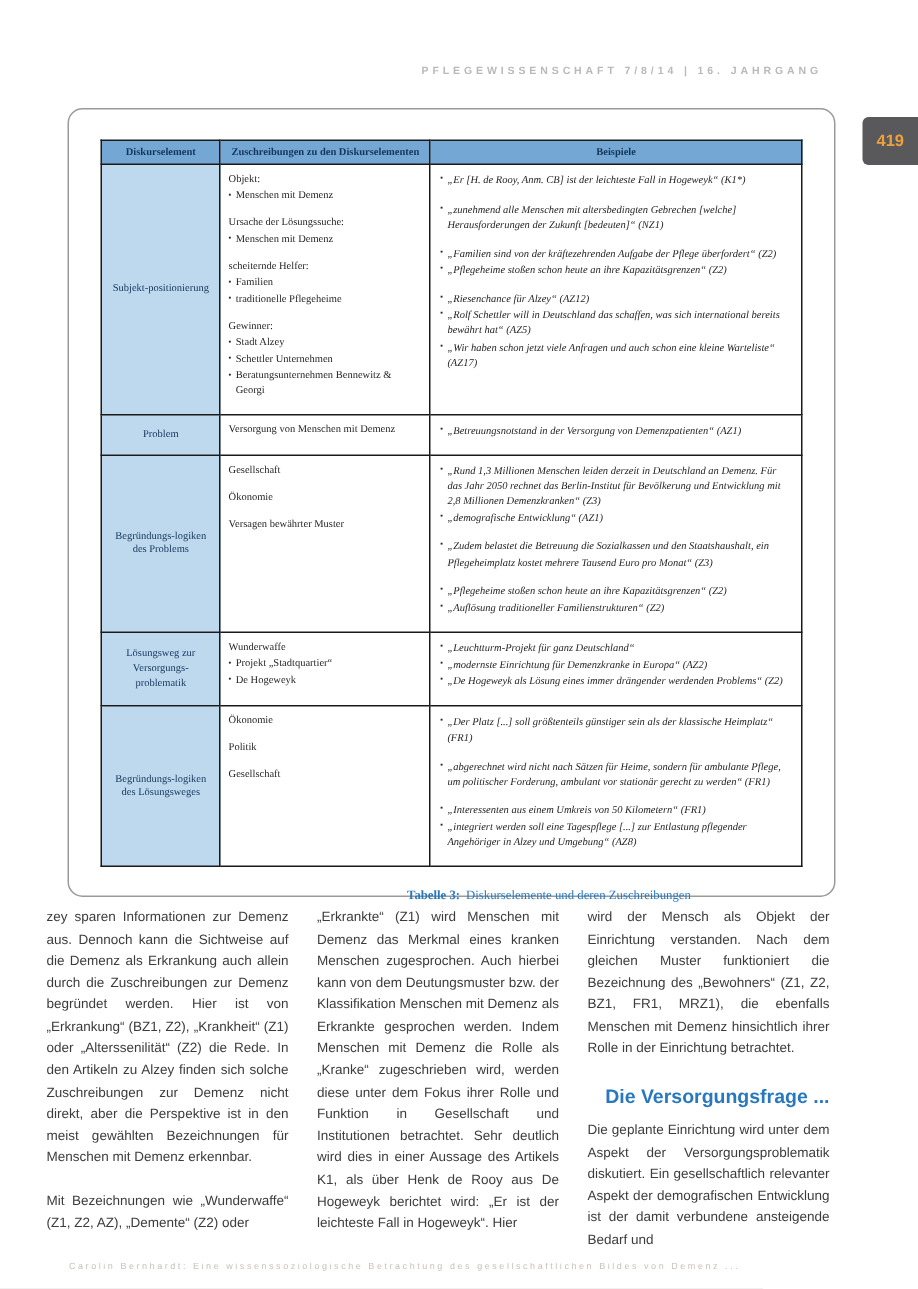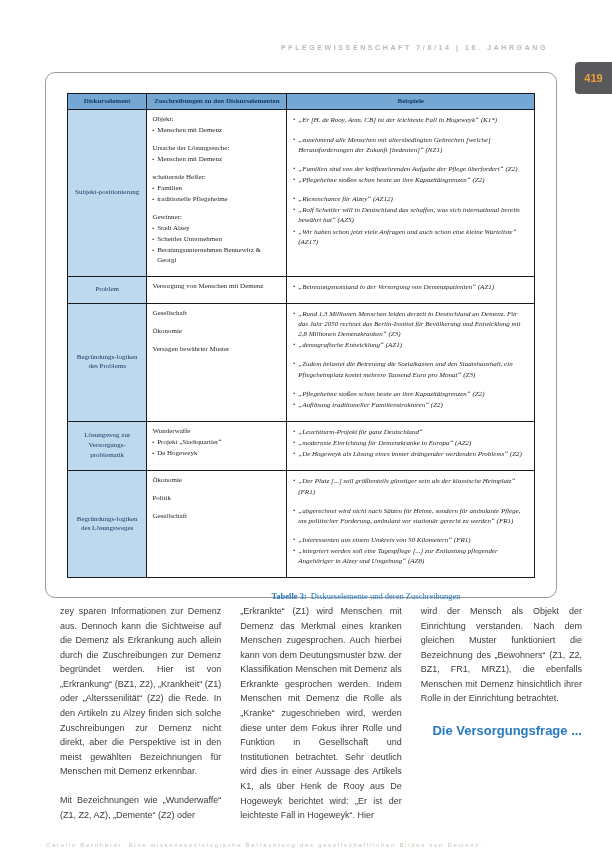--- a/index.html
+++ b/index.html
@@ -4,21 +4,21 @@
 <style>
   html,body{margin:0;padding:0;background:#e8e8e8;}
   .page{position:relative;width:612px;height:859px;background:#ffffff;margin:0 auto;
         font-family:"Liberation Sans",sans-serif;overflow:hidden;}
 
   
   .journal-header{position:absolute;top:44px;right:64px;font-size:7px;font-weight:bold;
         letter-spacing:2.6px;color:#b9b9b9;white-space:nowrap;}
 
   
-  .page-badge{position:absolute;top:62px;right:0;width:37px;height:32px;background:#59595b;
+  .page-badge{position:absolute;top:78px;right:0;width:37px;height:32px;background:#59595b;
         border-radius:4px 0 0 4px;display:flex;align-items:center;justify-content:center;
         color:#eda13c;font-size:11px;font-weight:bold;}
 
   
   .table-card{position:absolute;left:45px;top:72px;width:512px;height:526px;box-sizing:border-box;
         border:1px solid #9a9a9a;border-radius:10px;padding:20px 21px 0;background:#fff;font-family:Liberation Serif, serif;}
 
   table{width:100%;border-collapse:collapse;table-layout:fixed;}
   th,td{border:1px solid #1a1a1a;vertical-align:top;box-sizing:border-box;}
   th{background:#74a7d4;color:#14365c;font-size:7px;padding:3px 4px;text-align:center;
@@ -33,21 +33,21 @@
   .bullet{display:flex;gap:3px;margin-bottom:1px;}
   .bullet .mk{flex:0 0 auto;font-size:5px;line-height:1.9;}
   .cell-bsp .bullet > span:last-child{font-style:italic;}
   .bsp-group{margin-bottom:9px;}
 
   .caption{margin-top:13px;font-size:8.5px;color:#2878be;text-align:center;padding-left:130px;
      white-space:nowrap;}
   .caption .cap-label{font-weight:bold;margin-right:4px;}
 
   
-  .body-columns{position:absolute;left:60px;top:604px;width:522px;display:flex;gap:19px;}
+  .body-columns{position:absolute;left:31px;top:604px;width:522px;display:flex;gap:19px;}
   .bcol{flex:1;font-size:9px;line-height:1.62;color:#3c3c3c;text-align:justify;
      overflow-wrap:break-word;}
   .bcol p{margin:0 0 14px;}
   .col3-heading{color:#2878be;font-weight:bold;text-align:right;font-size:13px;
      margin:8px 0 5px;}
 
   
   .page-footer{position:absolute;left:46px;top:842px;width:540px;font-size:6px;
      letter-spacing:1.7px;color:#c9c2b6;white-space:nowrap;overflow:hidden;}
 </style>
@@ -300,18 +300,19 @@
     <div class="bcol">
       <p>zey sparen Informationen zur Demenz aus. Dennoch kann die Sichtweise auf die Demenz als Erkrankung auch allein durch die Zuschreibungen zur Demenz begründet werden. Hier ist von „Erkrankung“ (BZ1, Z2), „Krankheit“ (Z1) oder „Alterssenilität“ (Z2) die Rede. In den Artikeln zu Alzey finden sich solche Zuschreibungen zur Demenz nicht direkt, aber die Perspektive ist in den meist gewählten Bezeichnungen für Menschen mit Demenz erkennbar.</p>
       <p>Mit Bezeichnungen wie „Wunderwaffe“ (Z1, Z2, AZ), „Demente“ (Z2) oder</p>
     </div>
     <div class="bcol">
       <p>„Erkrankte“ (Z1) wird Menschen mit Demenz das Merkmal eines kranken Menschen zugesprochen. Auch hierbei kann von dem Deutungsmuster bzw. der Klassifikation Menschen mit Demenz als Erkrankte gesprochen werden. Indem Menschen mit Demenz die Rolle als „Kranke“ zugeschrieben wird, werden diese unter dem Fokus ihrer Rolle und Funktion in Gesellschaft und Institutionen betrachtet. Sehr deutlich wird dies in einer Aussage des Artikels K1, als über Henk de Rooy aus De Hogeweyk berichtet wird: „Er ist der leichteste Fall in Hogeweyk“. Hier</p>
     </div>
     <div class="bcol">
       <p>wird der Mensch als Objekt der Einrichtung verstanden. Nach dem gleichen Muster funktioniert die Bezeichnung des „Bewohners“ (Z1, Z2, BZ1, FR1, MRZ1), die ebenfalls Menschen mit Demenz hinsichtlich ihrer Rolle in der Einrichtung betrachtet.</p>
       <div class="col3-heading">Die Versorgungsfrage ...</div>
+      <p>Die geplante Einrichtung wird unter dem Aspekt der Versorgungsproblematik diskutiert. Ein gesellschaftlich relevanter Aspekt der demografischen Entwicklung ist der damit verbundene ansteigende Bedarf und</p>
     </div>
   </div>
 
   <div class="page-footer">Carolin Bernhardt: Eine wissenssoziologische Betrachtung des gesellschaftlichen Bildes von Demenz ...</div>
 
 </div>
 
 </body></html>

